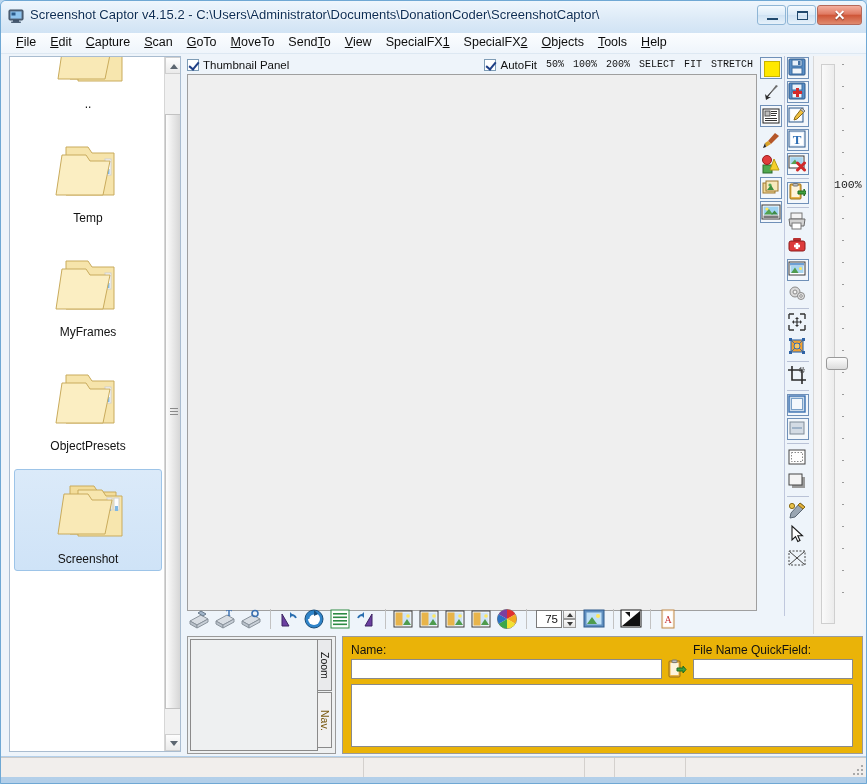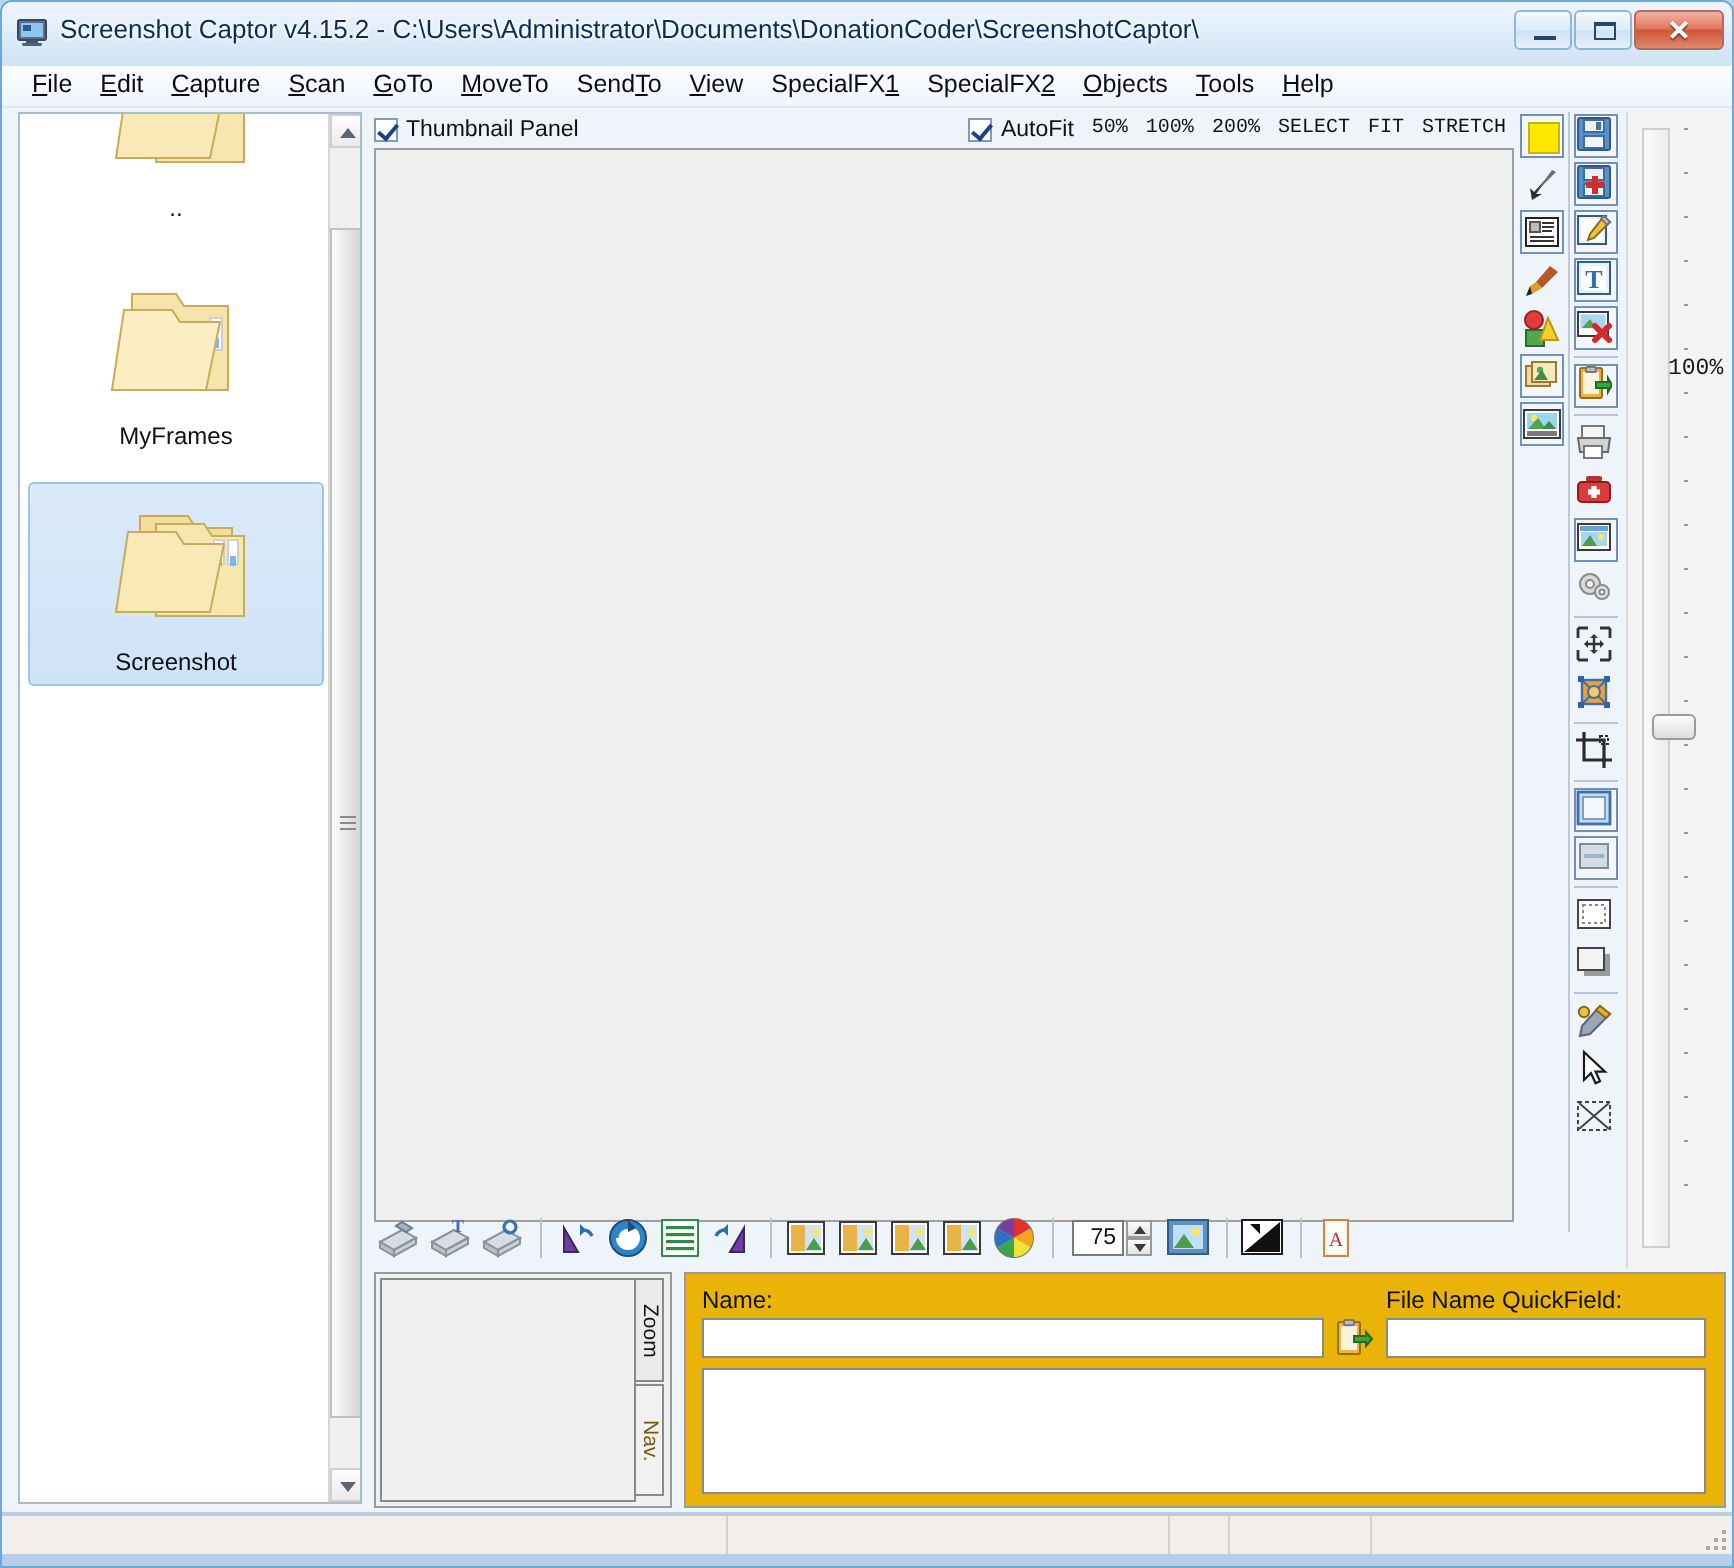--- a/index.html
+++ b/index.html
@@ -342,34 +342,56 @@
               <rect x="57" y="22" width="5" height="12" fill="#fdfdfd" stroke="#cfcfcf"></rect>
               <rect x="58" y="30" width="3" height="5" fill="#7fb8e4"></rect>
               <rect x="64" y="22" width="5" height="12" fill="#fdfdfd" stroke="#cfcfcf"></rect>
               <rect x="65" y="30" width="3" height="5" fill="#7fb8e4"></rect>
               <path d="M14 18 L38 18 L42 24 L62 24 L55 58 L8 58 Z" fill="#f9e9b6" stroke="#c9ab5c" stroke-width="1"></path>
             </svg>
           </div>
           <div class="folder-label">..</div>
         </div>
 
+        <div class="folder-item" style="margin-top:14px;">
+          <div class="folder-glyph">
+            <svg width="76" height="72" viewBox="0 0 76 72">
+              <path d="M16 12 L38 12 L42 18 L64 18 L64 60 L16 60 Z" fill="#f6e4ab" stroke="#c9ab5c" stroke-width="1"></path>
+              <rect x="55" y="24" width="6" height="16" fill="#fdfdfd" stroke="#cfcfcf"></rect>
+              <rect x="56.5" y="34" width="3" height="5" fill="#7fb8e4"></rect>
+              <path d="M12 20 L36 20 L40 26 L60 26 L53 60 L6 60 Z" fill="#fbeec2" stroke="#c9ab5c" stroke-width="1"></path>
+            </svg>
+          </div>
+          <div class="folder-label">Temp</div>
+        </div>
 
         <div class="folder-item" style="margin-top:14px;">
           <div class="folder-glyph">
             <svg width="76" height="72" viewBox="0 0 76 72">
               <path d="M16 12 L38 12 L42 18 L64 18 L64 60 L16 60 Z" fill="#f6e4ab" stroke="#c9ab5c" stroke-width="1"></path>
               <rect x="55" y="24" width="6" height="16" fill="#fdfdfd" stroke="#cfcfcf"></rect>
               <rect x="56.5" y="34" width="3" height="5" fill="#7fb8e4"></rect>
               <path d="M12 20 L36 20 L40 26 L60 26 L53 60 L6 60 Z" fill="#fbeec2" stroke="#c9ab5c" stroke-width="1"></path>
             </svg>
           </div>
           <div class="folder-label">MyFrames</div>
         </div>
 
 
+        <div class="folder-item" style="margin-top:14px;">
+          <div class="folder-glyph">
+            <svg width="76" height="72" viewBox="0 0 76 72">
+              <path d="M16 12 L38 12 L42 18 L64 18 L64 60 L16 60 Z" fill="#f6e4ab" stroke="#c9ab5c" stroke-width="1"></path>
+              <rect x="55" y="24" width="6" height="16" fill="#fdfdfd" stroke="#cfcfcf"></rect>
+              <rect x="56.5" y="34" width="3" height="5" fill="#7fb8e4"></rect>
+              <path d="M12 20 L36 20 L40 26 L60 26 L53 60 L6 60 Z" fill="#fbeec2" stroke="#c9ab5c" stroke-width="1"></path>
+            </svg>
+          </div>
+          <div class="folder-label">ObjectPresets</div>
+        </div>
 
         <div class="folder-item selected" style="margin-top:12px;">
           <div class="folder-glyph">
             <svg width="76" height="72" viewBox="0 0 76 72">
               <path d="M20 10 L44 10 L48 16 L66 16 L66 58 L20 58 Z" fill="#f3dd9a" stroke="#c9ab5c" stroke-width="1"></path>
               <path d="M28 14 L52 14 L56 20 L72 20 L72 60 L28 60 Z" fill="#f7e6ae" stroke="#c9ab5c" stroke-width="1"></path>
               <rect x="57" y="22" width="5" height="12" fill="#fdfdfd" stroke="#cfcfcf"></rect>
               <rect x="58" y="30" width="3" height="5" fill="#7fb8e4"></rect>
               <rect x="64" y="22" width="5" height="12" fill="#fdfdfd" stroke="#cfcfcf"></rect>
               <rect x="65" y="30" width="3" height="5" fill="#7fb8e4"></rect>

